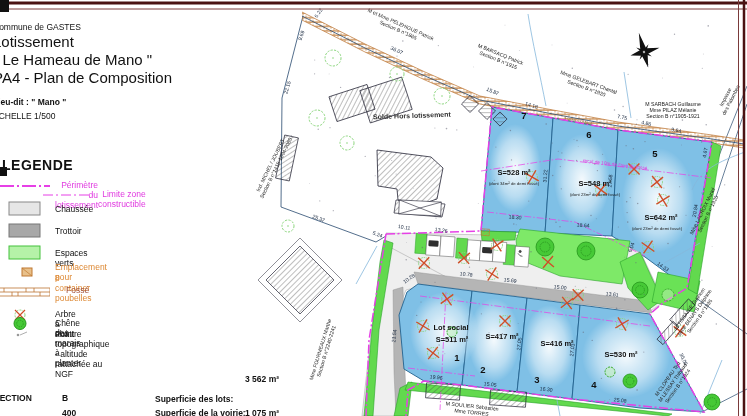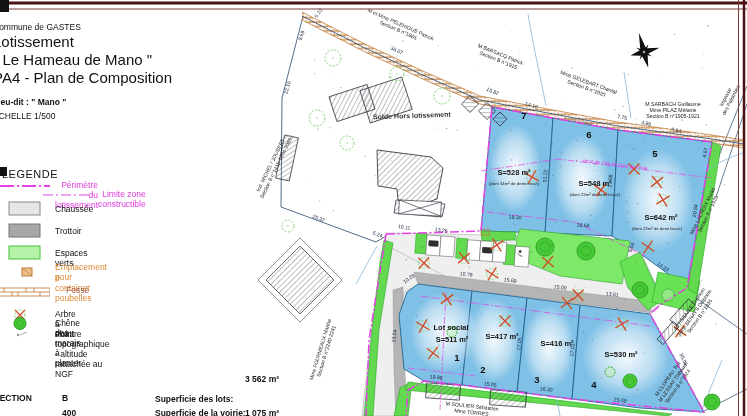--- a/index.html
+++ b/index.html
@@ -7,21 +7,21 @@
          font-family:"Liberation Sans", sans-serif;color:#111;}
   .abs{position:absolute;white-space:nowrap;}
   
   .commune{left:-7px;top:22px;font-size:8.5px;}
   .t1{left:-7px;top:33px;font-size:15px;font-weight:500;}
   .t2{left:-7px;top:51px;font-size:15px;font-weight:500;}
   .t3{left:-7px;top:69px;font-size:15px;font-weight:500;}
   .lieu{left:-7px;top:97px;font-size:8.5px;font-weight:700;}
   .ech{left:-7px;top:111px;font-size:8.5px;}
   
-  .leg-title{left:2px;top:168px;font-size:11px;font-weight:400;letter-spacing:.5px;}
+  .leg-title{left:2px;top:157px;font-size:14px;font-weight:700;letter-spacing:.5px;}
   .leg-row{position:absolute;left:0;font-size:8.5px;}
   .leg-label{position:absolute;left:55px;top:-2px;}
   .magenta-txt{color:#e03ae0;text-align:right;}
   .orange-txt{color:#dd8833;}
   .fosse-txt{color:#a2543e;margin-left:11px;}
   
   .sum{font-size:8.5px;font-weight:600;}
   .corner-black{left:0;top:0;width:9px;height:12px;background:#111;}
   .leg-square{left:0;top:167px;width:7px;height:9px;background:#111;}
   svg text{font-family:"Liberation Sans", sans-serif;}

